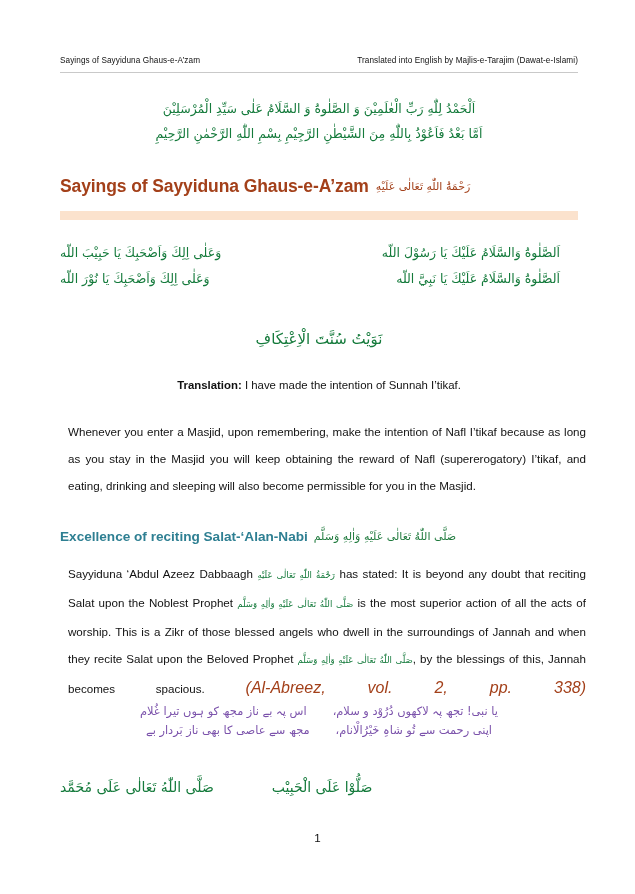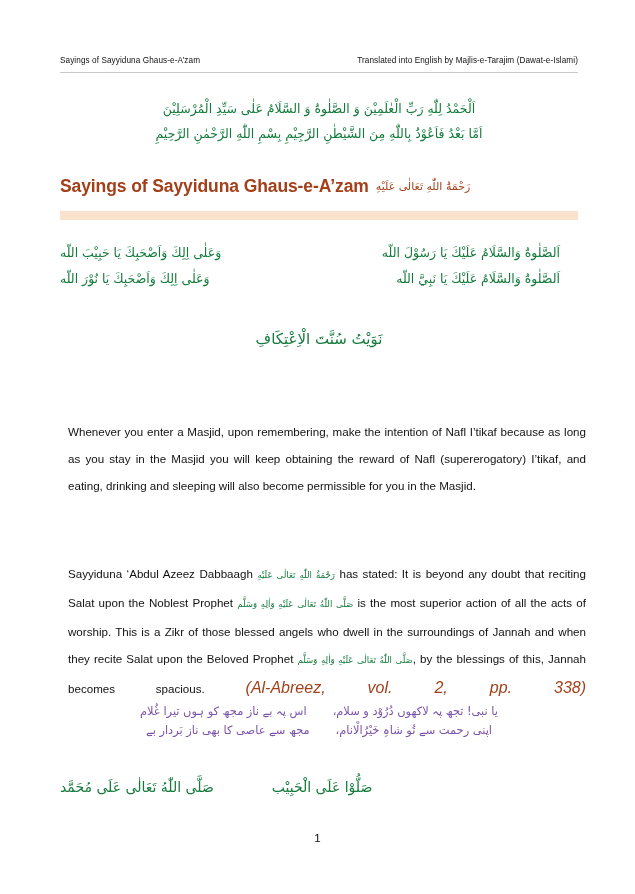--- a/index.html
+++ b/index.html
@@ -281,23 +281,30 @@
       <div class="salat-cell right-col arabic">اَلصَّلٰوةُ وَالسَّلَامُ عَلَيْكَ يَا رَسُوْلَ اللّه</div>
     </div>
     <div class="salat-row">
       <div class="salat-cell left-col arabic">وَعَلٰى اِلِكَ وَاَصْحَبِكَ يَا نُوْرَ اللّه</div>
       <div class="salat-cell right-col arabic">اَلصَّلٰوةُ وَالسَّلَامُ عَلَيْكَ يَا نَبِيَّ اللّه</div>
     </div>
   </div>
 
   <div class="niyyah arabic">نَوَيْتُ سُنَّتَ الْاِعْتِكَافِ</div>
 
+  <div class="translation-line">
+    <span class="label">Translation:</span><span> I have made the intention of Sunnah I’tikaf.</span>
+  </div>
 
   <div class="body-para p-intikaf">Whenever you enter a Masjid, upon remembering, make the intention of Nafl I’tikaf because as long as you stay in the Masjid you will keep obtaining the reward of Nafl (supererogatory) I’tikaf, and eating, drinking and sleeping will also become permissible for you in the Masjid.</div>
 
+  <div class="section-heading">
+    <span>Excellence of reciting Salat-‘Alan-Nabi</span>
+    <span class="heading-honorific">صَلَّى اللّٰهُ تَعَالٰى عَلَيْهِ وَاٰلِهِ وَسَلَّم</span>
+  </div>
 
   <div class="body-para p-excellence"><span>Sayyiduna ‘Abdul Azeez Dabbaagh </span><span class="inline-honorific">رَحْمَةُ اللّٰهِ تَعَالٰى عَلَيْهِ</span><span> has stated: It is beyond any doubt that reciting Salat upon the Noblest Prophet </span><span class="inline-honorific">صَلَّى اللّٰهُ تَعَالٰى عَلَيْهِ وَاٰلِهِ وَسَلَّم</span><span> is the most superior action of all the acts of worship. This is a Zikr of those blessed angels who dwell in the surroundings of Jannah and when they recite Salat upon the Beloved Prophet </span><span class="inline-honorific">صَلَّى اللّٰهُ تَعَالٰى عَلَيْهِ وَاٰلِهِ وَسَلَّم</span><span>, by the blessings of this, Jannah becomes spacious. </span><span class="citation">(Al-Abreez, vol. 2, pp. 338)</span></div>
 
   <div class="urdu-block">
     <div class="urdu-row">
       <div class="urdu-cell">اس پہ بے ناز مجھ کو ہوں تیرا غُلام</div>
       <div class="urdu-cell">یا نبی! تجھ پہ لاکھوں دُرُوْد و سلام،</div>
     </div>
     <div class="urdu-row">
       <div class="urdu-cell">مجھ سے عاصی کا بھی ناز بَردار بے</div>

